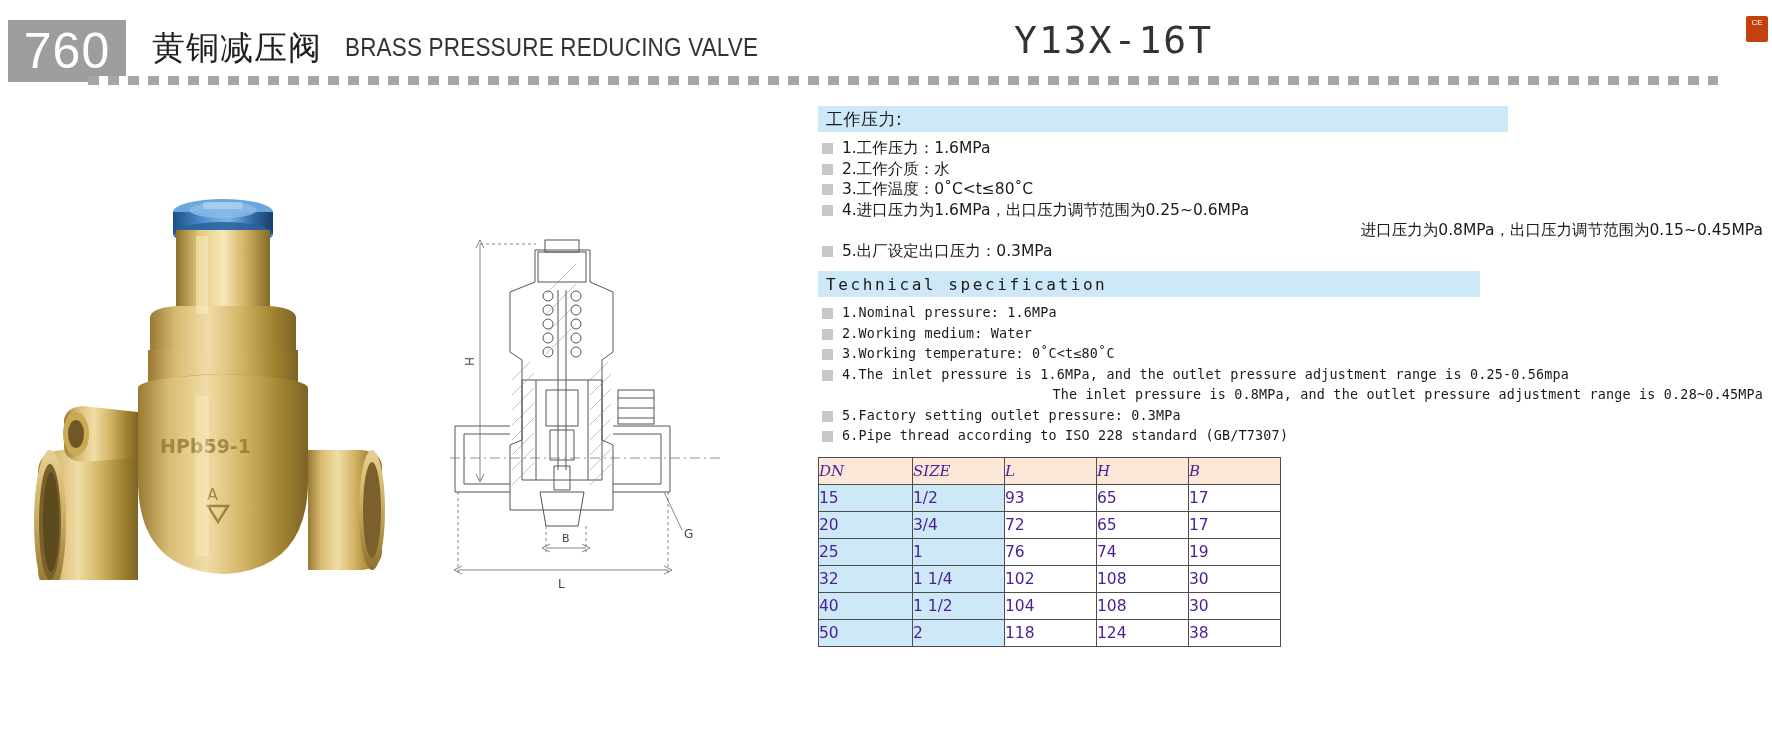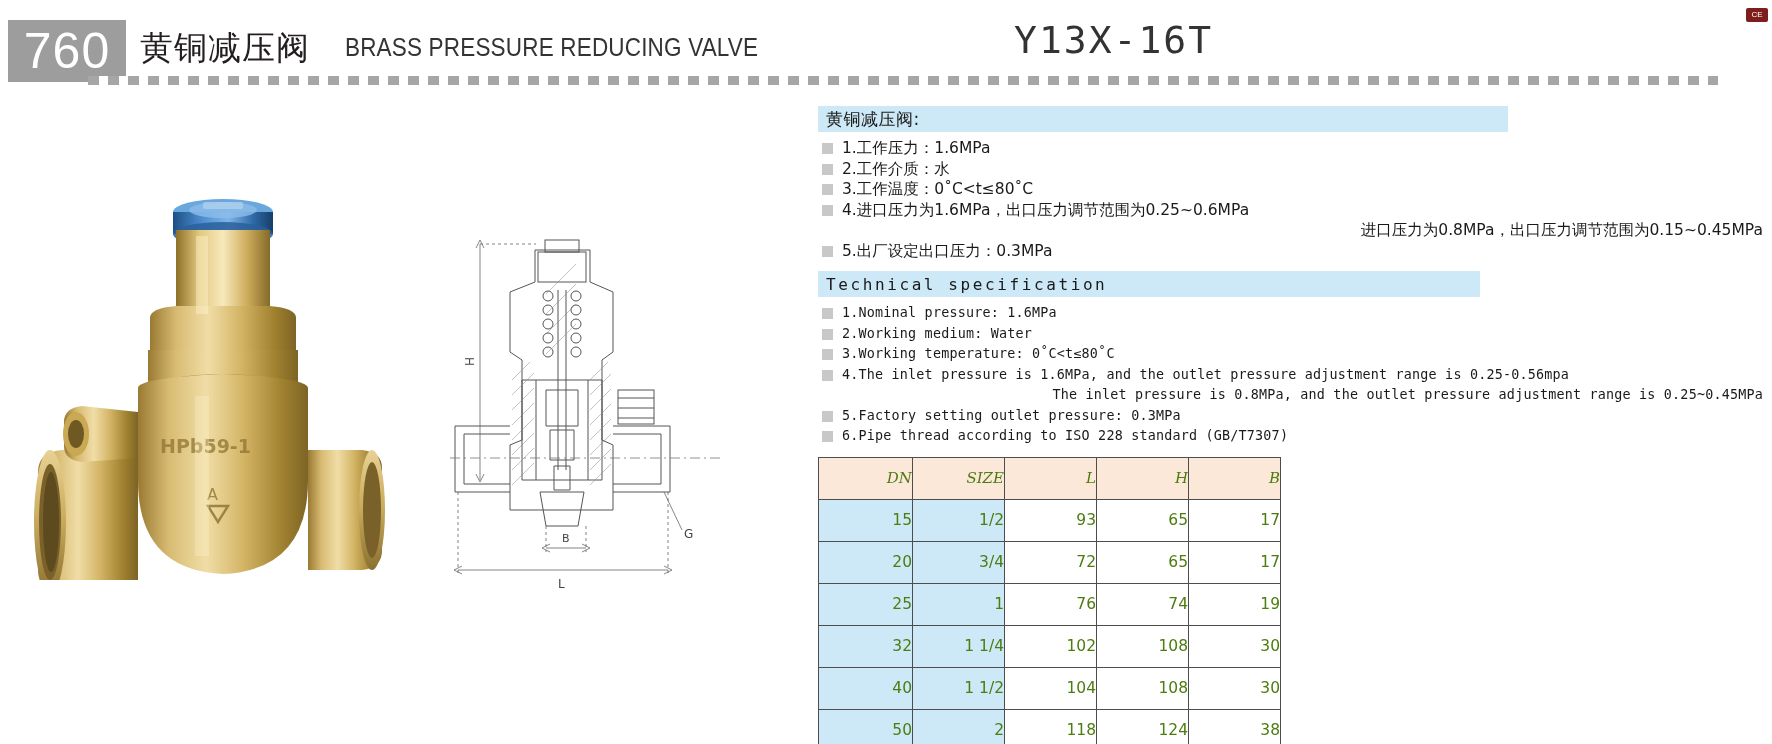--- a/index.html
+++ b/index.html
@@ -18,43 +18,43 @@
     width: 118px; height: 62px;
     background: #9d9d9d;
     display: flex; align-items: center; justify-content: center;
   }
   .num-box span {
     color: #ffffff; font-size: 50px; font-weight: 400;
     letter-spacing: 1px; line-height: 1;
     font-family: "Liberation Sans", sans-serif;
   }
   .title-cn {
-    position: absolute; left: 140px; top: 26px;
+    position: absolute; left: 152px; top: 26px;
     font-size: 33px; color: #231f20; letter-spacing: 1px;
     font-family: "DejaVu Sans", sans-serif; font-weight: 400;
   }
   .title-en {
     position: absolute; left: 345px; top: 33px;
     font-size: 25px; color: #333; letter-spacing: 0.2px;
     font-family: "Liberation Sans Narrow", "Liberation Sans", sans-serif;
     transform: scaleX(0.9); transform-origin: left center;
   }
   .model {
     position: absolute; left: 1014px; top: 18px;
     font-size: 38px; color: #333; letter-spacing: 2px;
     font-family: "DejaVu Sans Mono", monospace;
   }
   .dashrule {
     position: absolute; left: 88px; top: 76px; width: 1630px; height: 9px;
     background-image: repeating-linear-gradient(to right,
       #a6a6a6 0px, #a6a6a6 11px, #ffffff 11px, #ffffff 20px);
   }
   .corner-badge {
-    position: absolute; right: 4px; top: 8px; width: 22px; height: 14px;
-    background: #7f1d1d; border-radius: 2px;
+    position: absolute; right: 4px; top: 16px; width: 22px; height: 26px;
+    background: #c2410c; border-radius: 2px;
   }
   .corner-badge i {
     display:block; font-style: normal; color:#fff; font-size:8px;
     text-align:center; line-height:14px; font-family:"Liberation Sans",sans-serif;
   }
 
   
   .photo { position: absolute; left: 10px; top: 150px; width: 430px; height: 430px; }
   .photo svg { display:block; }
 
@@ -99,22 +99,22 @@
   ul.list.en li .cont { padding-left: 18px; }
 
   
   table.dims {
     border-collapse: collapse; margin-top: 8px;
     table-layout: fixed; width: 462px;
     font-family: "DejaVu Sans", sans-serif;
   }
   table.dims th, table.dims td {
     border: 1px solid #4d4d4d;
-    height: 42px; text-align: right; vertical-align: middle;
-    font-size: 15.5px; color: #4d7c0f; font-weight: 400;
+    height: 27px; text-align: left; vertical-align: middle;
+    font-size: 15.5px; color: #4c1d95; font-weight: 400;
   }
   table.dims thead th {
     background: #fbe8d8; font-style: italic; font-size: 15px;
     font-family: "DejaVu Serif", serif;
   }
   table.dims td.key { background: #cde8f6; }
   table.dims col.c1 { width: 94px; }
   table.dims col.c2 { width: 92px; }
   table.dims col.c3 { width: 92px; }
   table.dims col.c4 { width: 92px; }
@@ -282,21 +282,21 @@
       <text x="24" y="136" font-family="DejaVu Sans, sans-serif" font-size="12" fill="#444" transform="rotate(-90 24 136)">H</text>
       <text x="108" y="358" font-family="DejaVu Sans, sans-serif" font-size="12" fill="#444">L</text>
       <text x="112" y="312" font-family="DejaVu Sans, sans-serif" font-size="11" fill="#444">B</text>
       <text x="234" y="308" font-family="DejaVu Sans, sans-serif" font-size="12" fill="#444">G</text>
     </svg>
   </div>
 
   <div class="spec">
 
     <div class="band">
-      <span class="band-txt-cn">黄铜减压阀:</span>
+      <span class="band-txt-cn">工作压力:</span>
     </div>
 
     <ul class="list">
       <li>
         <span class="bullet"></span>
         <span>1.工作压力：1.6MPa</span>
       </li>
       <li>
         <span class="bullet"></span>
         <span>2.工作介质：水</span>
@@ -329,21 +329,21 @@
         <span class="bullet"></span>
         <span>2.Working medium: Water</span>
       </li>
       <li>
         <span class="bullet"></span>
         <span>3.Working temperature: 0˚C&lt;t≤80˚C</span>
       </li>
       <li>
         <span class="bullet"></span>
         <span>4.The inlet pressure is 1.6MPa, and the outlet pressure adjustment range is 0.25-0.56mpa</span>
-        <span class="cont">The inlet pressure is 0.8MPa, and the outlet pressure adjustment range is 0.25~0.45MPa</span>
+        <span class="cont">The inlet pressure is 0.8MPa, and the outlet pressure adjustment range is 0.28~0.45MPa</span>
       </li>
       <li>
         <span class="bullet"></span>
         <span>5.Factory setting outlet pressure: 0.3MPa</span>
       </li>
       <li>
         <span class="bullet"></span>
         <span>6.Pipe thread according to ISO 228 standard (GB/T7307)</span>
       </li>
     </ul>

